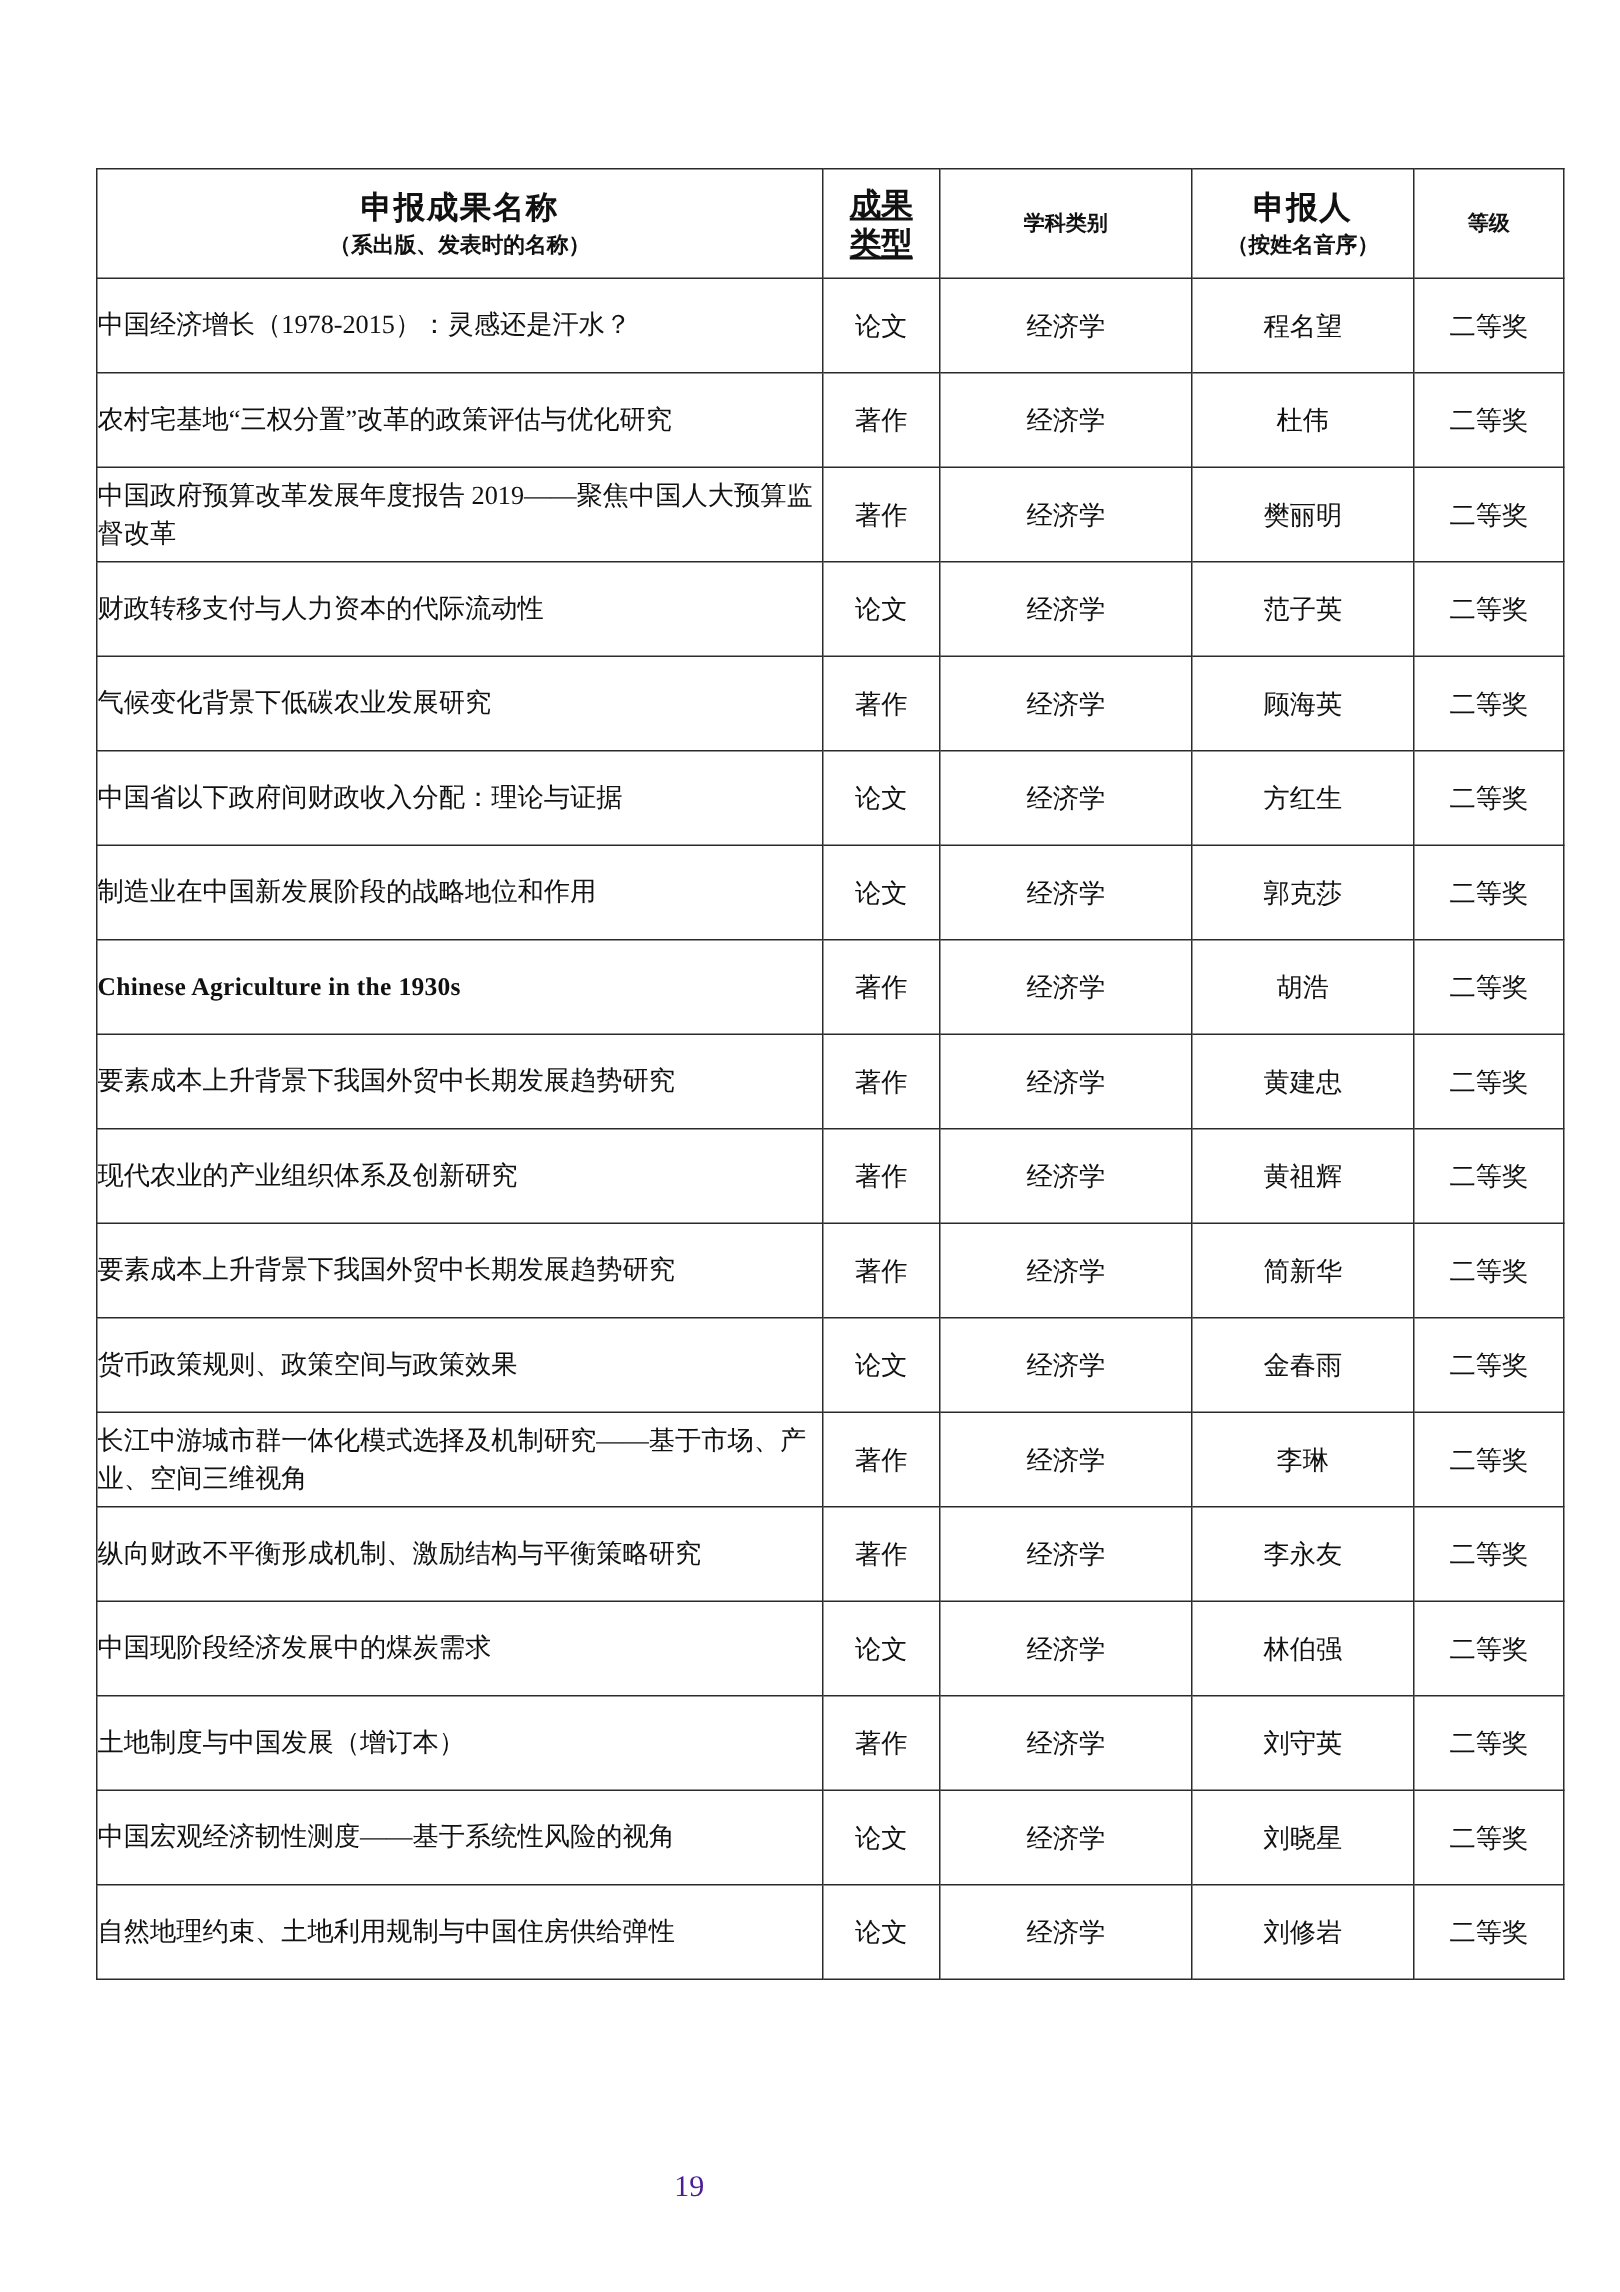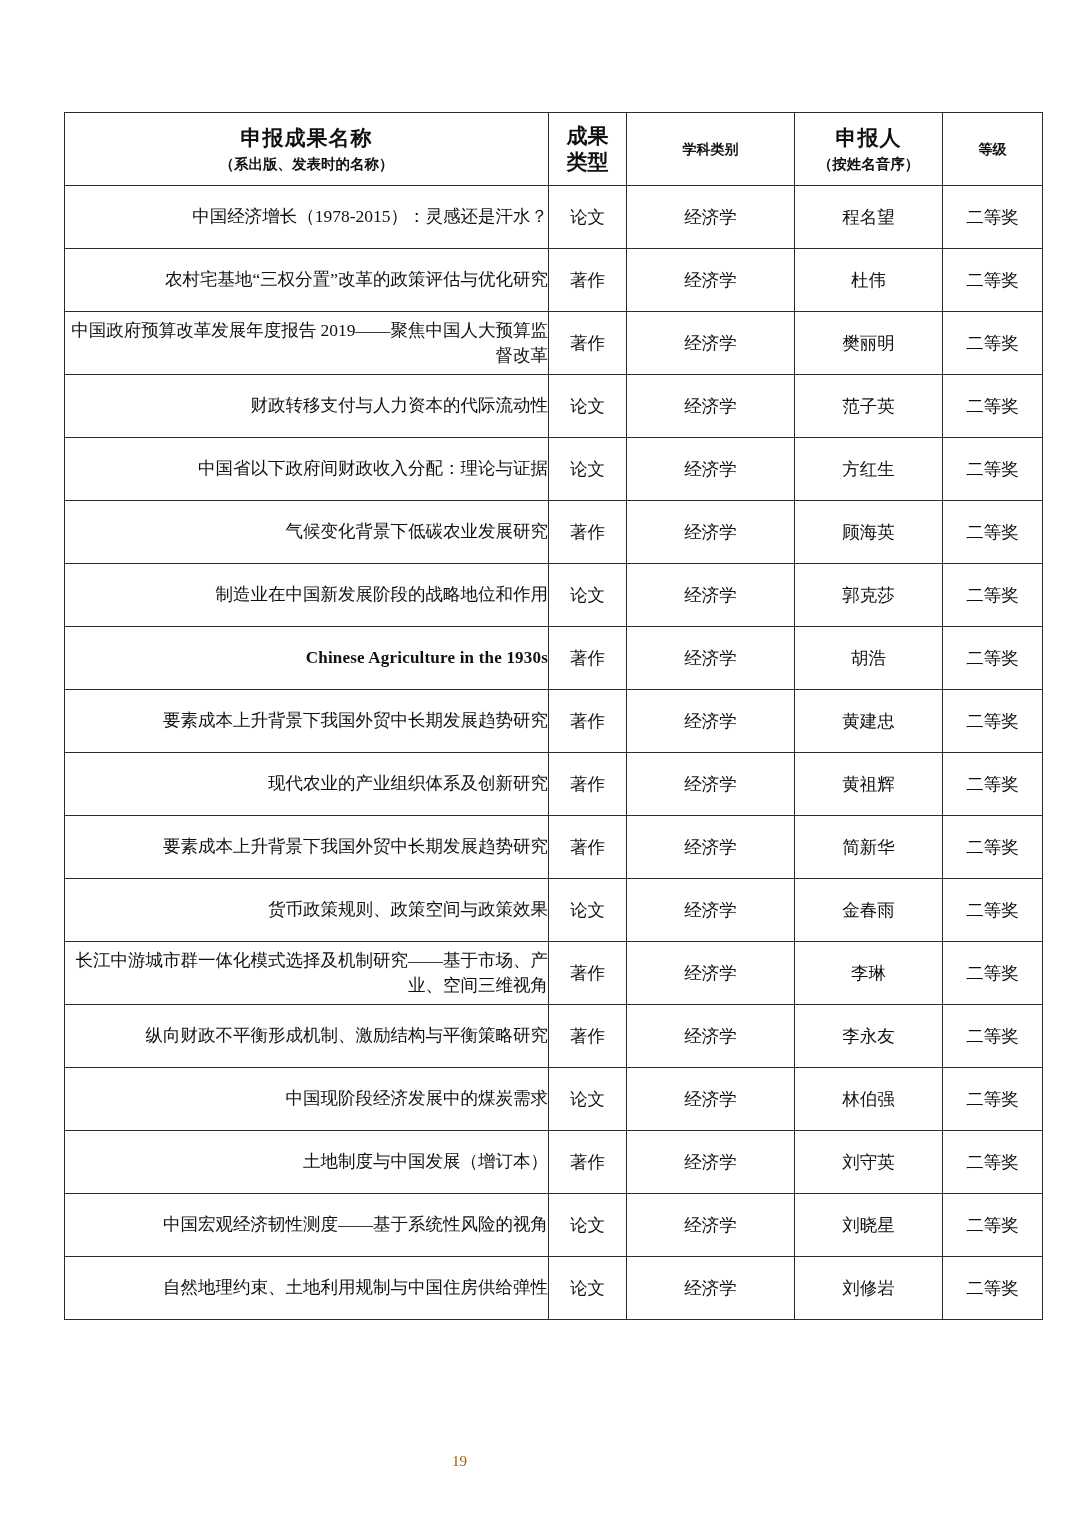--- a/index.html
+++ b/index.html
@@ -50,50 +50,51 @@
     letter-spacing: 1px;
   }
   .hdr-sub {
     font-size: 14.5px;
     display: block;
     margin-top: 3px;
   }
   .hdr-type {
     font-size: 21px;
     line-height: 1.25;
+    text-decoration: underline;
   }
   .hdr-single {
     font-size: 14px;
   }
   tbody td {
     height: 62px;
     font-size: 17.5px;
   }
   td.cell-title {
-    text-align: right;
+    text-align: left;
     padding: 6px 10px 6px 14px;
     line-height: 1.45;
   }
   td.cell-center {
     text-align: center;
   }
   td.latin {
     font-family: "Liberation Serif", "DejaVu Serif", serif;
     font-weight: bold;
     font-size: 17px;
     letter-spacing: 0.2px;
   }
   .page-number {
     position: absolute;
     left: 0;
     right: 0;
     bottom: 58px;
     text-align: center;
-    font-size: 15px;
-    color: #a16207;
+    font-size: 20px;
+    color: #4c1d95;
   }
 </style>
 </head>
 <body>
 
 <div class="page">
 
   <table class="award-table">
     <colgroup>
       <col class="col-title">
@@ -147,31 +148,31 @@
           <td class="cell-center">二等奖</td>
         </tr>
         <tr>
           <td class="cell-title">财政转移支付与人力资本的代际流动性</td>
           <td class="cell-center">论文</td>
           <td class="cell-center">经济学</td>
           <td class="cell-center">范子英</td>
           <td class="cell-center">二等奖</td>
         </tr>
         <tr>
+          <td class="cell-title">气候变化背景下低碳农业发展研究</td>
+          <td class="cell-center">著作</td>
+          <td class="cell-center">经济学</td>
+          <td class="cell-center">顾海英</td>
+          <td class="cell-center">二等奖</td>
+        </tr>
+        <tr>
           <td class="cell-title">中国省以下政府间财政收入分配：理论与证据</td>
           <td class="cell-center">论文</td>
           <td class="cell-center">经济学</td>
           <td class="cell-center">方红生</td>
-          <td class="cell-center">二等奖</td>
-        </tr>
-        <tr>
-          <td class="cell-title">气候变化背景下低碳农业发展研究</td>
-          <td class="cell-center">著作</td>
-          <td class="cell-center">经济学</td>
-          <td class="cell-center">顾海英</td>
           <td class="cell-center">二等奖</td>
         </tr>
         <tr>
           <td class="cell-title">制造业在中国新发展阶段的战略地位和作用</td>
           <td class="cell-center">论文</td>
           <td class="cell-center">经济学</td>
           <td class="cell-center">郭克莎</td>
           <td class="cell-center">二等奖</td>
         </tr>
         <tr>

